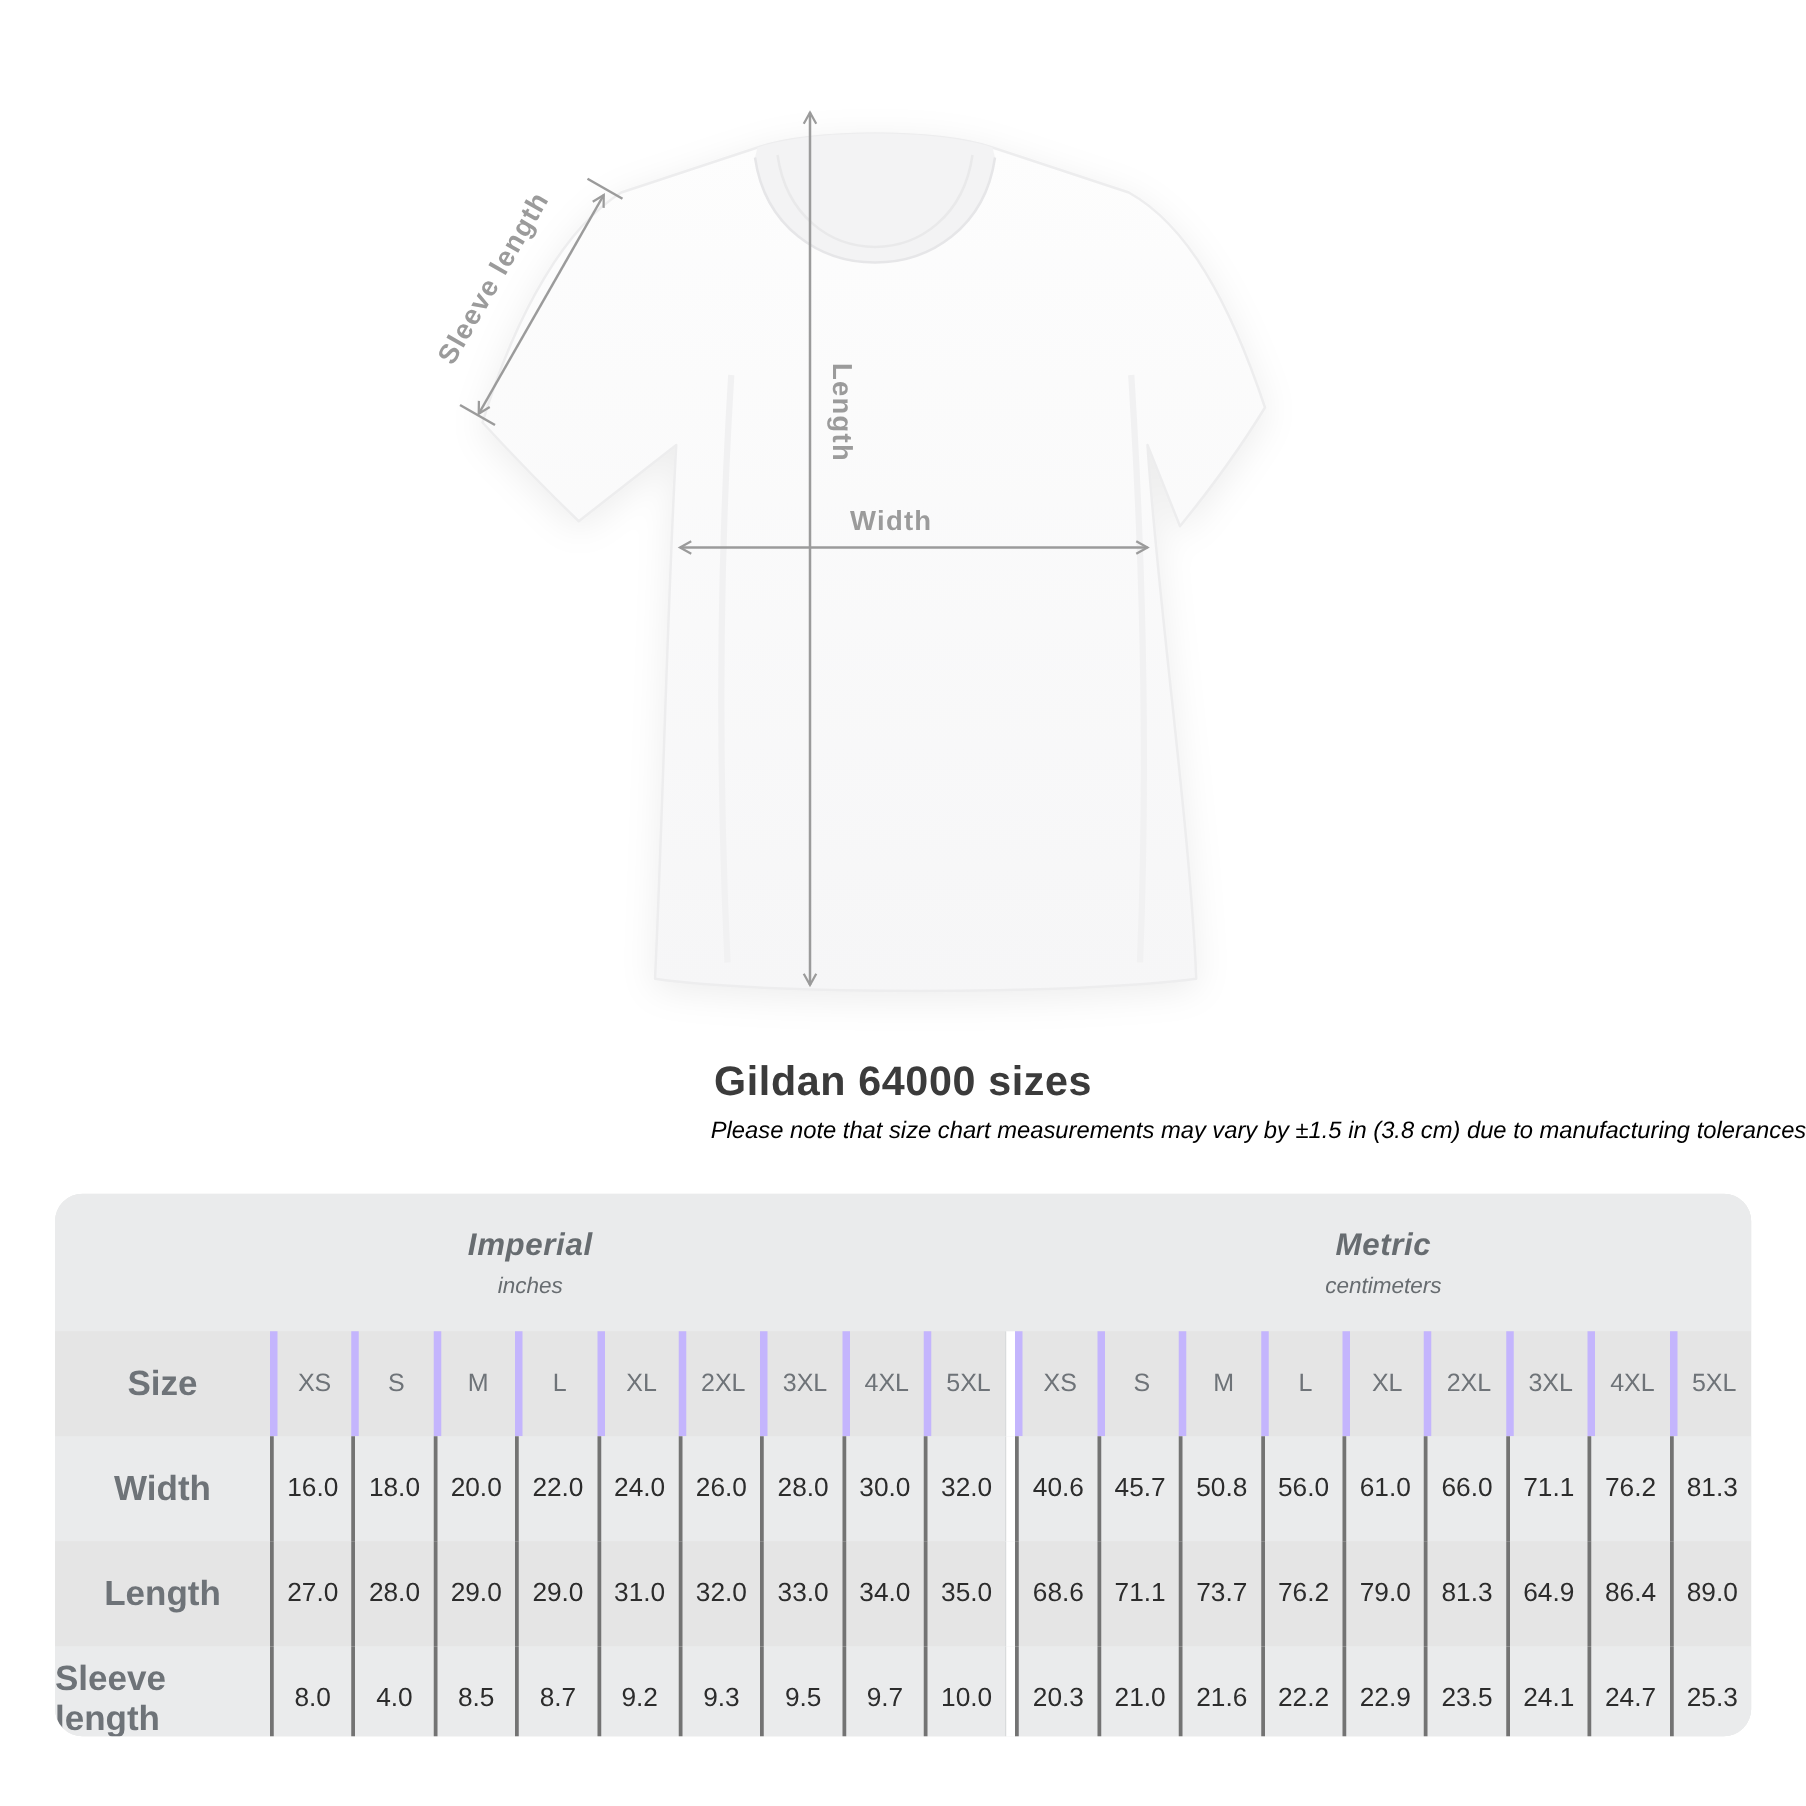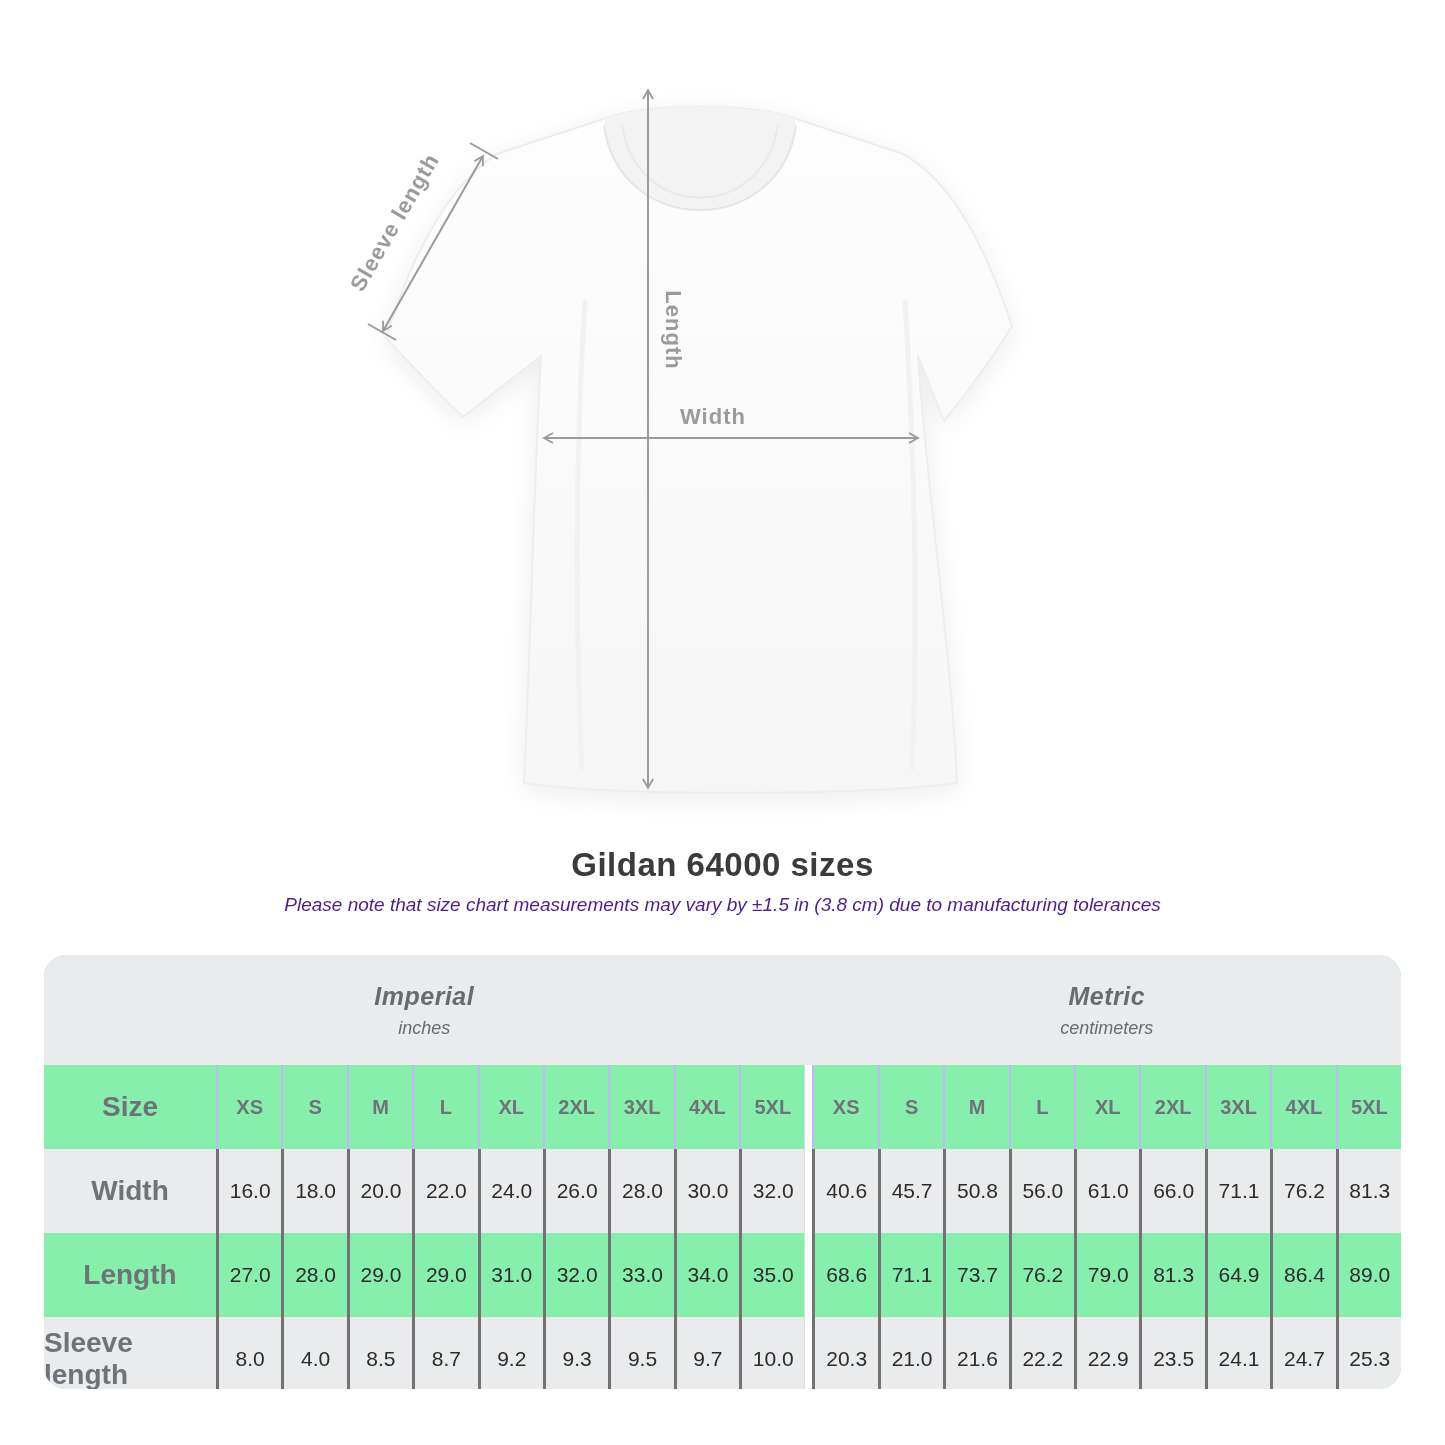--- a/index.html
+++ b/index.html
@@ -6,33 +6,33 @@
   body{width:1445px;height:1445px;position:relative;font-family:"Liberation Sans",sans-serif;overflow:hidden;}
 
   
   .diagram{position:absolute;top:0;left:0;width:1445px;height:850px;}
   .diagram svg{display:block;}
   .dim-label{font-family:"Liberation Sans",sans-serif;font-weight:bold;font-size:22px;letter-spacing:1px;fill:#9b9b9b;}
 
   
   .page-title{position:absolute;top:846px;left:0;width:100%;text-align:center;
     font-size:33px;font-weight:bold;color:#3b3b3b;letter-spacing:.5px;}
-  .page-subtitle{position:absolute;top:894px;left:0;width:100%;text-align:center;
-    font-size:19px;font-style:italic;color:#4c1d95;}
+  .page-subtitle{position:absolute;top:894px;left:0;width:100%;text-align:right;
+    font-size:19px;font-style:italic;color:#000000;}
 
   
   .size-table{position:absolute;top:955px;left:44px;width:1357px;height:434px;
     display:grid;grid-template-columns:172px repeat(9,1fr) 8px repeat(9,1fr);
     grid-template-rows:110px repeat(4,84px);
-    border-radius:22px;overflow:hidden;background:#86efac;}
+    border-radius:22px;overflow:hidden;background:#e5e5e5;}
   .cell{display:flex;align-items:center;justify-content:center;box-sizing:border-box;}
   .group{background:#eaebec;flex-direction:column;gap:7px;}
   .gname{font-style:italic;font-weight:bold;font-size:25px;color:#676c70;letter-spacing:.5px;}
   .gunit{font-style:italic;font-size:18px;color:#676c70;}
-  .szh{font-weight:bold;font-size:20px;color:#6e7378;border-left:2px solid #c4b5fd;}
+  .szh{font-weight:normal;font-size:20px;color:#6e7378;border-left:6px solid #c4b5fd;}
   .val{font-size:21px;color:#2c2c2c;border-left:3px solid #737373;}
   .rowlabel{font-weight:bold;font-size:28px;color:#6e7378;}
   .gap{background:#ffffff;border-left:1px solid #d9dbdc;}
   .alt{background:#eaebec;}
 </style>
 </head>
 <body>
 
 <div class="diagram">
   <svg width="1445" height="850" viewBox="0 0 1445 850">

